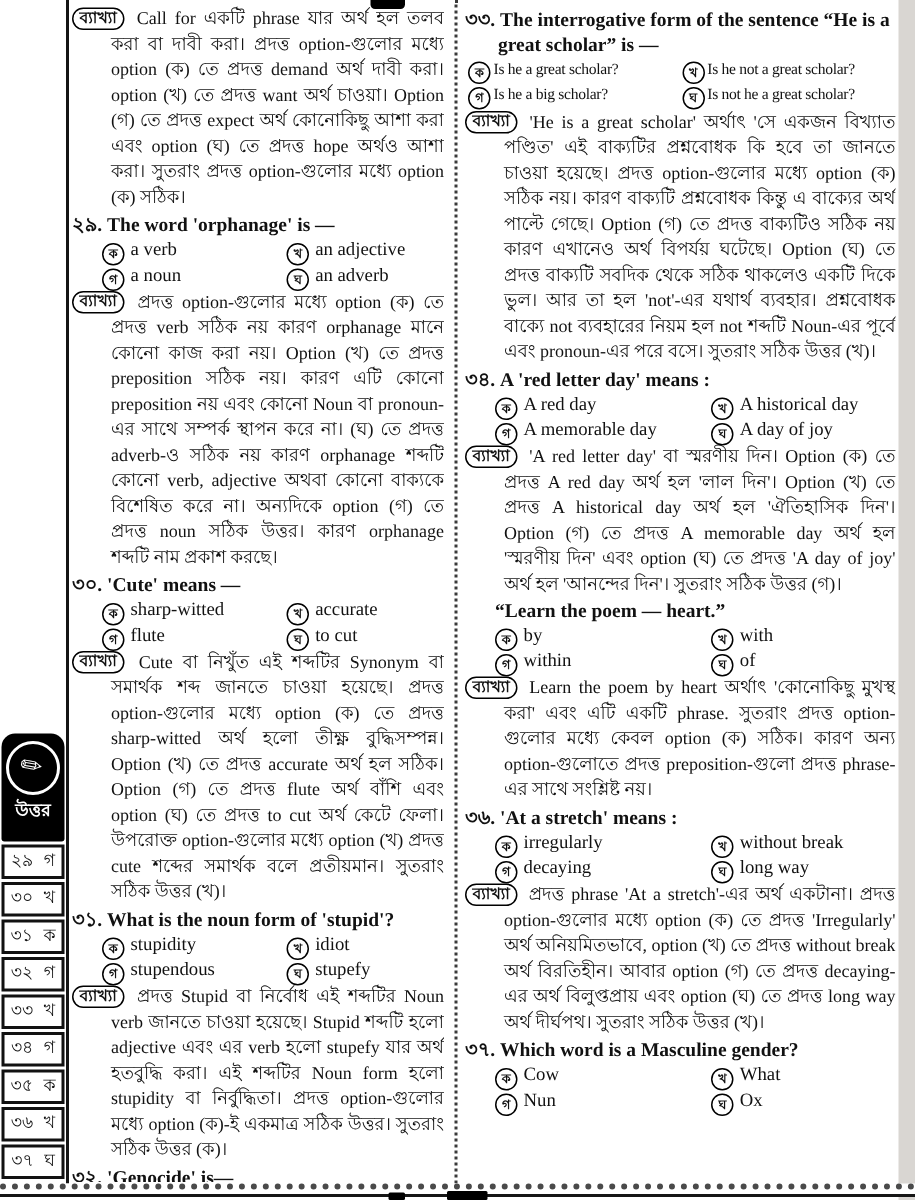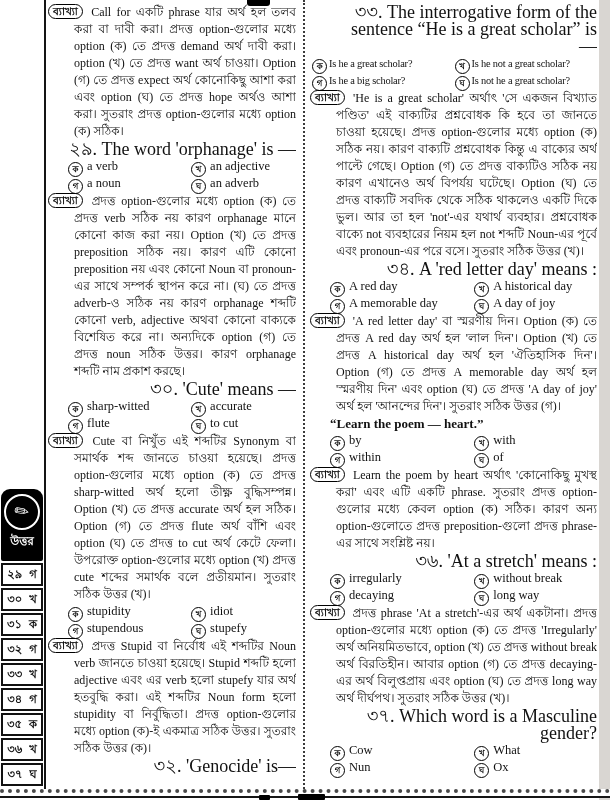--- a/index.html
+++ b/index.html
@@ -17,21 +17,21 @@
   .col-divider{position:absolute;left:303px;top:0;width:0;height:789px;border-left:2px dotted #3a3a3a;}
   .bottom-rule{position:absolute;left:0;top:789px;width:610px;height:3px;background:#fff;
     border-top:4px dotted #4a4a4a;border-bottom:2px solid #161616;}
 
   
   .col{position:absolute;top:3px;height:785px;overflow:hidden;line-height:17px;}
   #left-col{left:48px;width:248px;}
   #right-col{left:310px;width:287px;}
 
   
-  .q-head{font-weight:normal;font-size:18px;padding-left:22px;text-indent:-22px;margin-top:1px;text-align:right;}
+  .q-head{font-weight:bold;font-size:13px;padding-left:22px;text-indent:-22px;margin-top:1px;}
   .q-quote{font-weight:bold;font-size:13px;padding-left:20px;}
   .opts{display:grid;grid-template-columns:54% 46%;padding-left:20px;}
   .opts.compact{grid-template-columns:50% 50%;padding-left:2px;}
   .opt{display:flex;align-items:baseline;gap:4px;font-size:12.5px;line-height:17px;white-space:nowrap;}
   .opts.compact .opt{font-size:10.4px;letter-spacing:-0.2px;gap:2px;}
   .mk{flex:none;display:inline-flex;align-items:center;justify-content:center;
       width:13px;height:13px;border:1.2px solid #000;border-radius:50%;
       font-size:8.5px;line-height:1;font-weight:bold;transform:translateY(2px);}
 
   
@@ -44,21 +44,21 @@
   .answers{position:absolute;left:1px;top:489px;width:42px;}
   .ans-icon-block{width:42px;height:72px;background:#000;border-radius:9px 9px 2px 2px;
       display:flex;flex-direction:column;align-items:center;justify-content:flex-start;}
   .ans-circle{margin-top:5px;width:36px;height:36px;border-radius:50%;background:#000;
       border:2.5px solid #fff;display:flex;align-items:center;justify-content:center;box-sizing:border-box;}
   .pen-glyph{color:#fff;font-size:17px;transform:rotate(-35deg) translateY(-1px);
       font-family:"DejaVu Sans",sans-serif;}
   .ans-label{color:#fff;font-weight:bold;font-size:11.5px;line-height:22px;}
   .ans-row{box-sizing:border-box;height:23px;margin-top:2px;border:2px solid #111;background:#fff;
       display:flex;align-items:center;justify-content:center;gap:7px;
-      font-weight:bold;font-size:11.5px;line-height:1;}
+      font-weight:normal;font-size:11.5px;line-height:1;}
 </style>
 </head>
 <body>
 
 <div class="top-cut-mark"></div>
 <div class="margin-rule"></div>
 <div class="col-divider"></div>
 <div class="scan-edge-right"></div>
 <div class="bottom-rule"></div>
 <div class="bottom-cut-mark-a"></div>
@@ -151,20 +151,21 @@
           <span>flute</span>
         </div>
         <div class="opt">
           <span class="mk">ঘ</span>
           <span>to cut</span>
         </div>
       </div>
     </div>
     <div class="expl"><span class="badge">ব্যাখ্যা</span><span> Cute বা নিখুঁত এই শব্দটির Synonym বা সমার্থক শব্দ জানতে চাওয়া হয়েছে। প্রদত্ত option-গুলোর মধ্যে option (ক) তে প্রদত্ত sharp-witted অর্থ হলো তীক্ষ্ণ বুদ্ধিসম্পন্ন। Option (খ) তে প্রদত্ত accurate অর্থ হল সঠিক। Option (গ) তে প্রদত্ত flute অর্থ বাঁশি এবং option (ঘ) তে প্রদত্ত to cut অর্থ কেটে ফেলা। উপরোক্ত option-গুলোর মধ্যে option (খ) প্রদত্ত cute শব্দের সমার্থক বলে প্রতীয়মান। সুতরাং সঠিক উত্তর (খ)।</span></div>
     <div class="q-block">
+      <div class="q-head"><span>৩১. </span><span>What is the noun form of 'stupid'?</span></div>
       <div class="opts">
         <div class="opt">
           <span class="mk">ক</span>
           <span>stupidity</span>
         </div>
         <div class="opt">
           <span class="mk">খ</span>
           <span>idiot</span>
         </div>
         <div class="opt">

